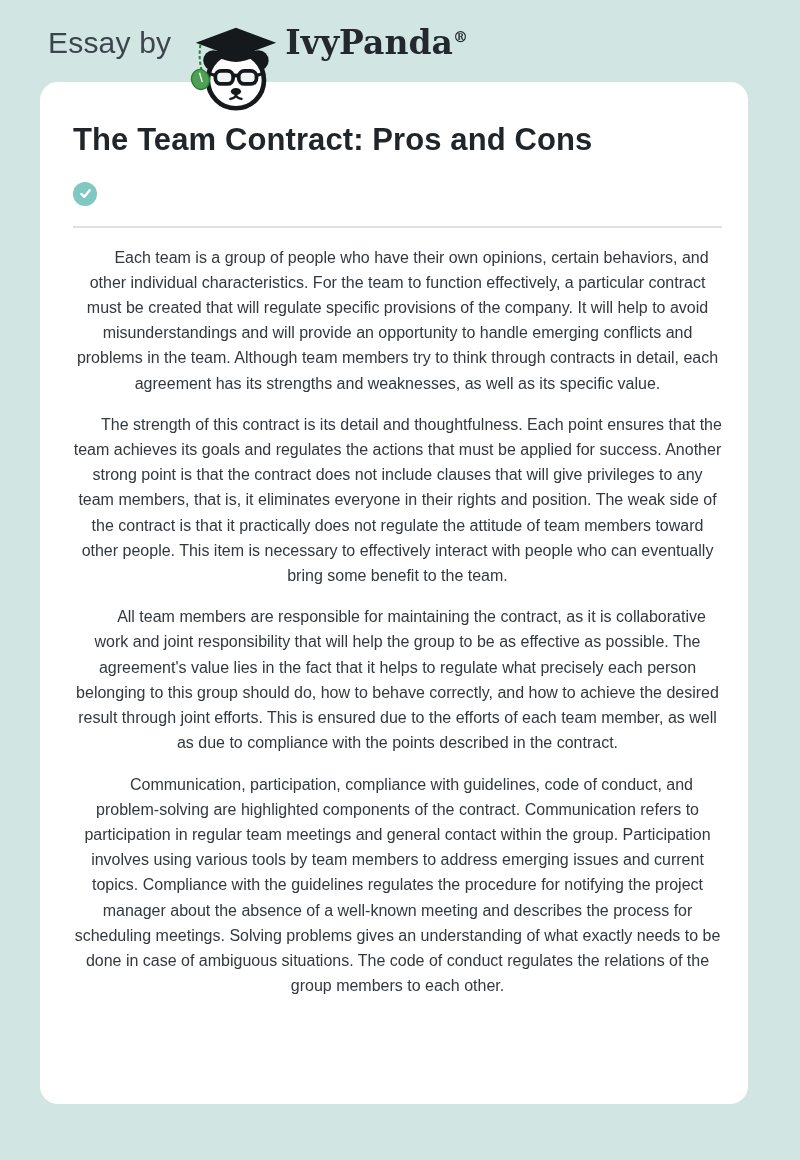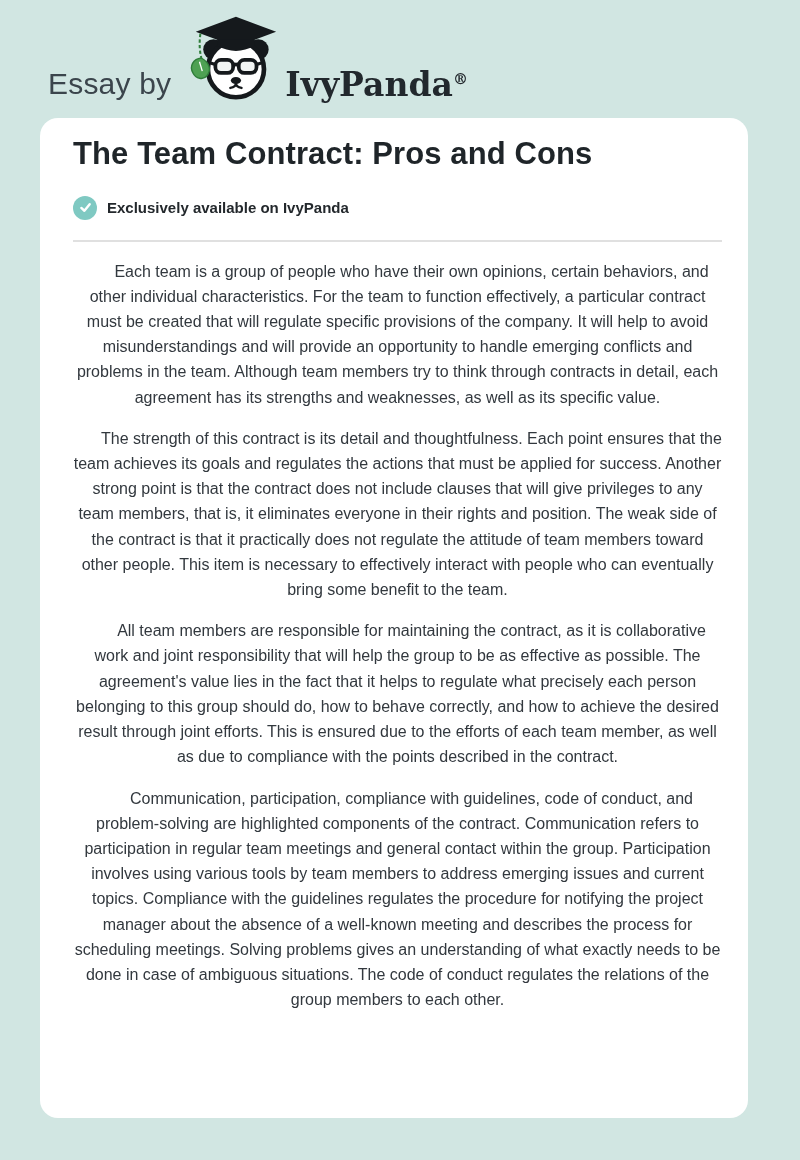--- a/index.html
+++ b/index.html
@@ -8,23 +8,23 @@
     width: 800px;
     height: 1160px;
     background: #d1e6e2;
     font-family: "Liberation Sans", sans-serif;
     overflow: hidden;
   }
 
   
   .site-header {
     display: flex;
-    align-items: flex-end;
+    align-items: flex-start;
     padding: 26px 0 17px 48px;
-    height: 118px;
+    height: 82px;
   }
   .essay-by {
     font-size: 30px;
     color: #3b454c;
     letter-spacing: 0.2px;
     margin-right: 16px;
   }
   .logo-wrap { width: 96px; height: 86px; flex: 0 0 auto; }
   .logo-wrap svg { width: 96px; height: 86px; display: block; }
   .brand {
@@ -42,21 +42,21 @@
     font-weight: 700;
   }
 
   
   .card {
     width: 708px;
     min-height: 984px;
     margin: 0 auto 0 40px;
     background: #ffffff;
     border-radius: 18px;
-    padding: 18px 26px 90px 33px;
+    padding: 40px 26px 90px 33px;
   }
   .doc-title {
     font-size: 31px;
     font-weight: 700;
     color: #1f2529;
     letter-spacing: 0.1px;
     line-height: 1.15;
   }
   .badge-row {
     display: flex;
@@ -136,21 +136,20 @@
 
 <main class="card">
   <h1 class="doc-title">The Team Contract: Pros and Cons</h1>
 
   <div class="badge-row">
     <span class="badge-check">
       <svg viewBox="0 0 14 14" xmlns="http://www.w3.org/2000/svg" aria-hidden="true">
         <polyline points="2.5,7.5 5.8,10.5 11.5,3.5" fill="none" stroke="#ffffff" stroke-width="2.6" stroke-linecap="round" stroke-linejoin="round"></polyline>
       </svg>
     </span>
-    <span class="badge-label">Exclusively available on IvyPanda</span>
   </div>
 
   <hr class="divider">
 
   <section class="essay-body">
     <p>Each team is a group of people who have their own opinions, certain behaviors, and other individual characteristics. For the team to function effectively, a particular contract must be created that will regulate specific provisions of the company. It will help to avoid misunderstandings and will provide an opportunity to handle emerging conflicts and problems in the team. Although team members try to think through contracts in detail, each agreement has its strengths and weaknesses, as well as its specific value.</p>
     <p>The strength of this contract is its detail and thoughtfulness. Each point ensures that the team achieves its goals and regulates the actions that must be applied for success. Another strong point is that the contract does not include clauses that will give privileges to any team members, that is, it eliminates everyone in their rights and position. The weak side of the contract is that it practically does not regulate the attitude of team members toward other people. This item is necessary to effectively interact with people who can eventually bring some benefit to the team.</p>
     <p>All team members are responsible for maintaining the contract, as it is collaborative work and joint responsibility that will help the group to be as effective as possible. The agreement's value lies in the fact that it helps to regulate what precisely each person belonging to this group should do, how to behave correctly, and how to achieve the desired result through joint efforts. This is ensured due to the efforts of each team member, as well as due to compliance with the points described in the contract.</p>
     <p>Communication, participation, compliance with guidelines, code of conduct, and problem-solving are highlighted components of the contract. Communication refers to participation in regular team meetings and general contact within the group. Participation involves using various tools by team members to address emerging issues and current topics. Compliance with the guidelines regulates the procedure for notifying the project manager about the absence of a well-known meeting and describes the process for scheduling meetings. Solving problems gives an understanding of what exactly needs to be done in case of ambiguous situations. The code of conduct regulates the relations of the group members to each other.</p>
   </section>

